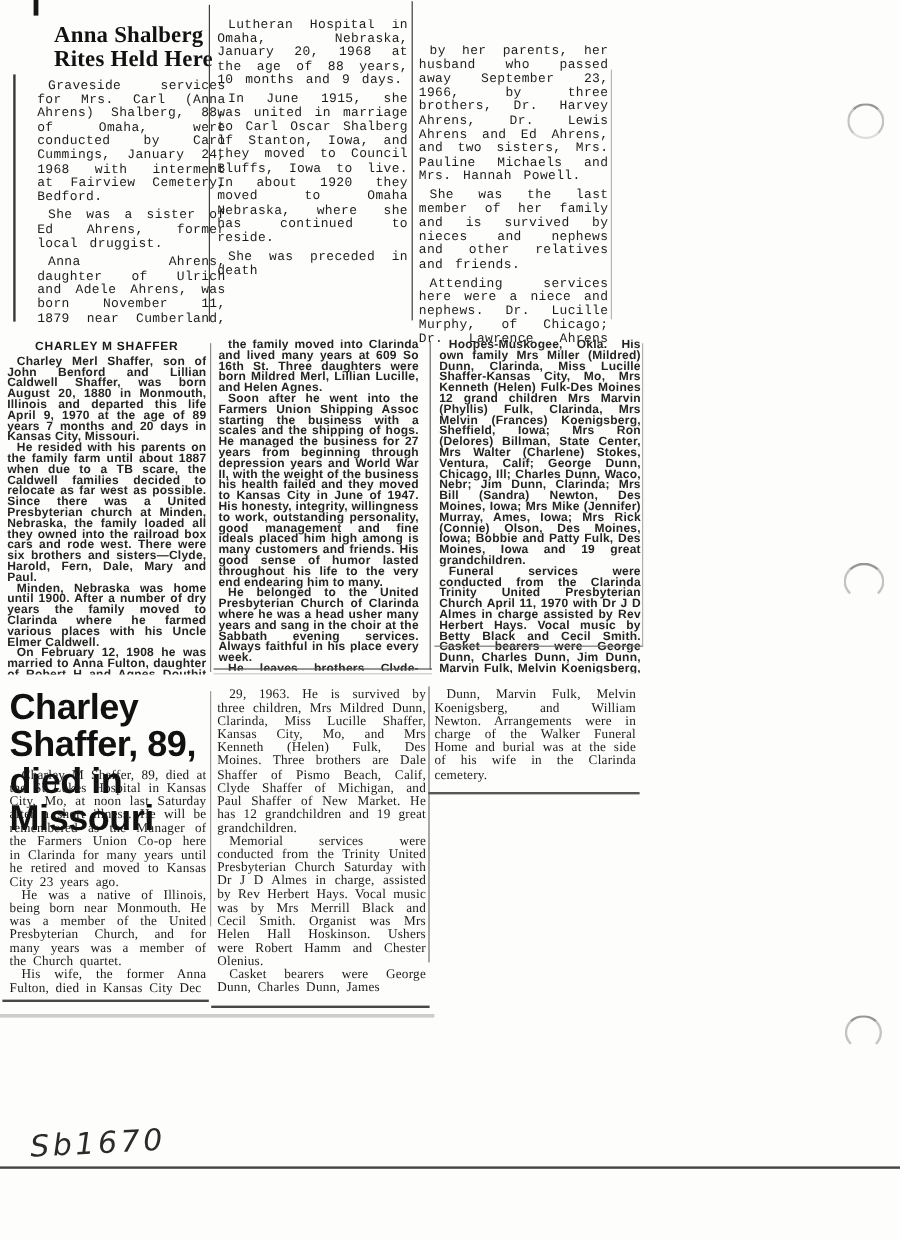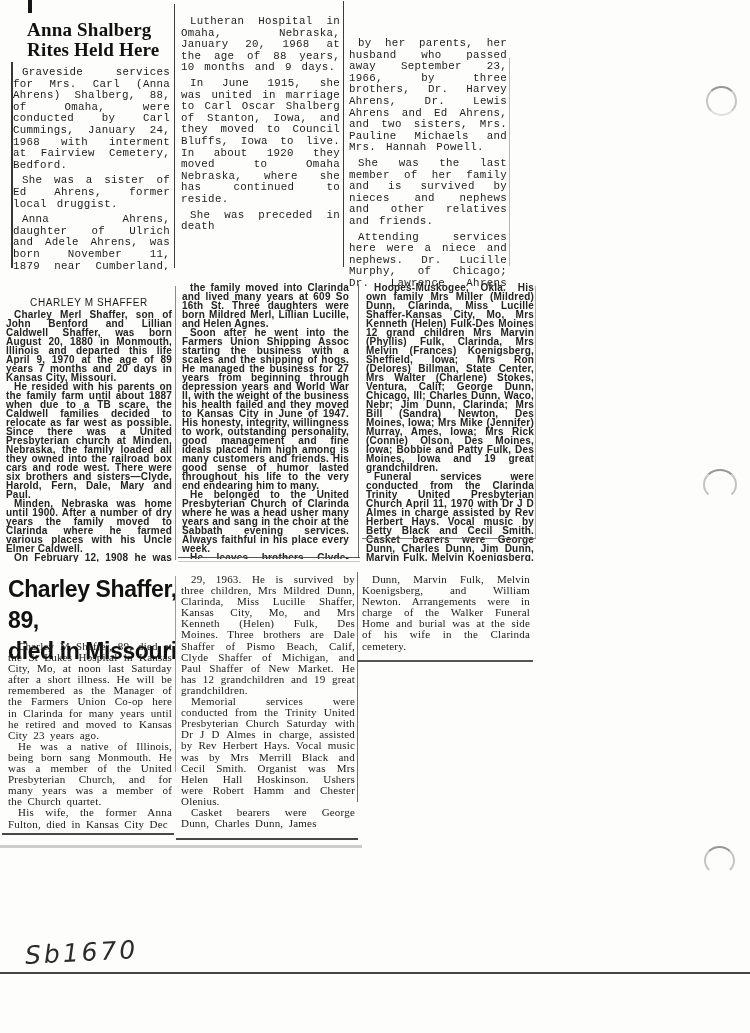--- a/index.html
+++ b/index.html
@@ -14,49 +14,49 @@
   .serifA p{
     margin:0 0 4px 0;text-align:justify;text-indent:9px;
     font-family:Liberation Mono, monospace;font-size:10.8px;line-height:11.6px;
     color:#1c1c1c;word-spacing:3px;letter-spacing:0.3px;
   }
   .a-title{
     font-family:"Liberation Serif",serif;font-weight:bold;
     font-size:19px;line-height:19.5px;color:#111;
     padding-left:14px;margin:0 0 8px 0;letter-spacing:0.2px;
   }
-  .a1{left:13px;top:20px;width:157px;height:250px;}
+  .a1{left:13px;top:20px;width:157px;height:250px;padding-left:18px;}
   .a2{left:181px;top:16px;width:159px;height:252px;}
   .a3{left:349px;top:18px;width:158px;height:250px;margin-top:20px;}
 
   
   .sansB p{
     margin:0;text-align:justify;text-indent:8px;
     font-family:"Liberation Sans",sans-serif;font-weight:bold;
     font-size:10px;line-height:9px;color:#242424;letter-spacing:0.2px;
   }
   .b-heading{
-    font-family:"Liberation Sans",sans-serif;font-weight:normal;
+    font-family:"Liberation Sans",sans-serif;font-weight:bold;
     font-size:10px;line-height:11px;text-align:center;color:#1b1b1b;
-    margin:13px 0 2px 0;letter-spacing:0.6px;
+    margin:0 0 2px 0;letter-spacing:0.6px;
   }
   .b1{left:6px;top:284px;width:166px;height:278px;}
   .b2{left:182px;top:283px;width:167px;height:276px;}
   .b3{left:366px;top:283px;width:168px;height:278px;}
 
   
   .serifC p{
     margin:0;text-align:justify;text-indent:10px;
     font-family:"Liberation Serif",serif;font-size:11px;line-height:11.1px;
     color:#1a1a1a;word-spacing:2.5px;letter-spacing:0.2px;
   }
   .c-headline{
     position:absolute;left:8px;top:574px;width:180px;
     font-family:"Liberation Sans",sans-serif;font-weight:bold;
-    font-size:23px;line-height:31px;color:#111;letter-spacing:-0.4px;
+    font-size:30px;line-height:31px;color:#111;letter-spacing:-0.4px;
   }
   .c1{left:8px;top:641px;width:164px;height:192px;}
   .c2{left:181px;top:574px;width:174px;height:262px;}
   .c3{left:362px;top:574px;width:168px;height:84px;}
 
   
   .vrule,.hrule{position:absolute;}
   .punch{
     position:absolute;border-radius:50%;
     border:2px solid #c4c4c4;border-top-color:#979797;border-bottom-color:transparent;
@@ -127,21 +127,21 @@
     <div class="hrule" style="left:362px;top:538px;width:174px;height:1px;background:#777;"></div>
   </section>
 
   <section>
     <div class="c-headline">
       <div>Charley Shaffer, 89,</div>
       <div>died in Missouri</div>
     </div>
     <div class="col c1 serifC">
       <p>Charley M Shaffer, 89, died at the St Lukes Hospital in Kansas City, Mo, at noon last Saturday after a short illness. He will be remembered as the Manager of the Farmers Union Co-op here in Clarinda for many years until he retired and moved to Kansas City 23 years ago.</p>
-      <p>He was a native of Illinois, being born sang Monmouth. He was a member of the United Presbyterian Church, and for many years was a member of the Church quartet.</p>
+      <p>He was a native of Illinois, being born near Monmouth. He was a member of the United Presbyterian Church, and for many years was a member of the Church quartet.</p>
       <p>His wife, the former Anna Fulton, died in Kansas City Dec</p>
     </div>
     <div class="col c2 serifC">
       <p>29, 1963. He is survived by three children, Mrs Mildred Dunn, Clarinda, Miss Lucille Shaffer, Kansas City, Mo, and Mrs Kenneth (Helen) Fulk, Des Moines. Three brothers are Dale Shaffer of Pismo Beach, Calif, Clyde Shaffer of Michigan, and Paul Shaffer of New Market. He has 12 grandchildren and 19 great grandchildren.</p>
       <p>Memorial services were conducted from the Trinity United Presbyterian Church Saturday with Dr J D Almes in charge, assisted by Rev Herbert Hays. Vocal music was by Mrs Merrill Black and Cecil Smith. Organist was Mrs Helen Hall Hoskinson. Ushers were Robert Hamm and Chester Olenius.</p>
       <p>Casket bearers were George Dunn, Charles Dunn, James</p>
     </div>
     <div class="col c3 serifC">
       <p>Dunn, Marvin Fulk, Melvin Koenigsberg, and William Newton. Arrangements were in charge of the Walker Funeral Home and burial was at the side of his wife in the Clarinda cemetery.</p>
     </div>

